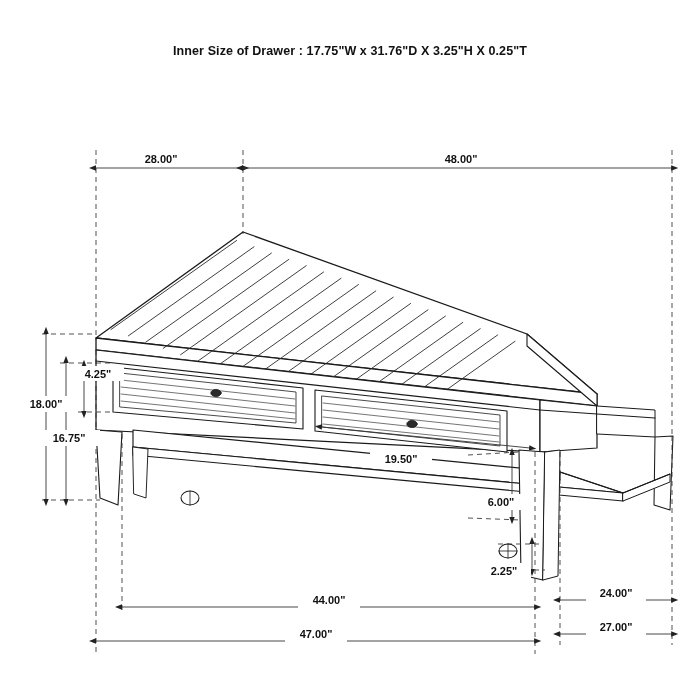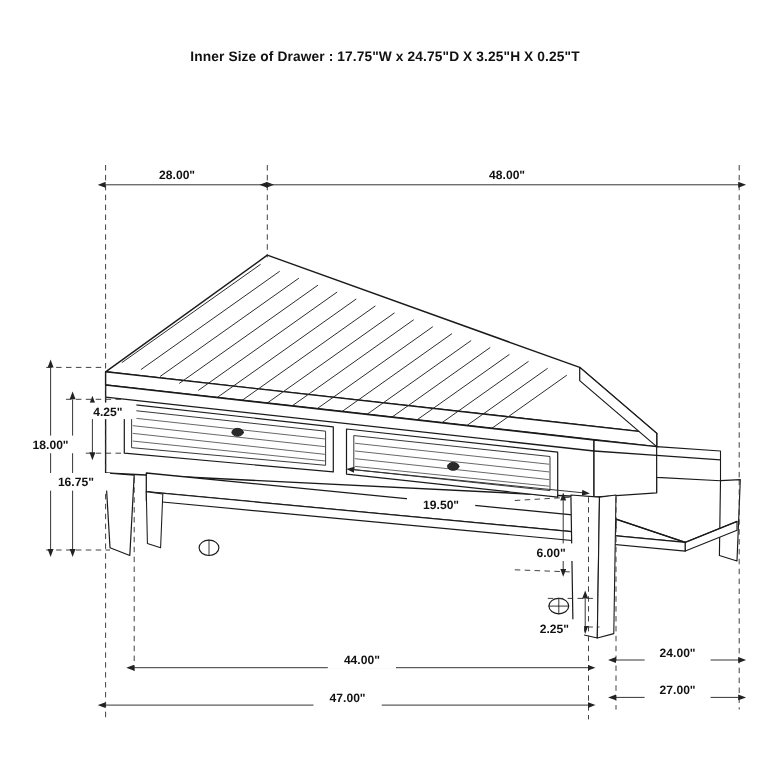--- a/index.html
+++ b/index.html
@@ -37,21 +37,21 @@
     font-size: 11px;
     font-weight: bold;
     fill: #111111;
   }
 </style>
 </head>
 <body>
 
 <div id="page">
 
-  <div id="title">Inner Size of Drawer : 17.75"W x 24.75"D X 3.25"H X 0.25"T</div>
+  <div id="title">Inner Size of Drawer : 17.75"W x 31.76"D X 3.25"H X 0.25"T</div>
 
   <svg id="drawing" width="700" height="700" viewBox="0 0 700 700">
     <defs>
       <marker id="arrowStart" markerWidth="9" markerHeight="9" refX="8" refY="3" orient="auto" markerUnits="strokeWidth">
         <path d="M8,0 L0,3 L8,6 z" fill="#222222"></path>
       </marker>
       <marker id="arrowEnd" markerWidth="9" markerHeight="9" refX="1" refY="3" orient="auto" markerUnits="strokeWidth">
         <path d="M0,0 L8,3 L0,6 z" fill="#222222"></path>
       </marker>
     </defs>

